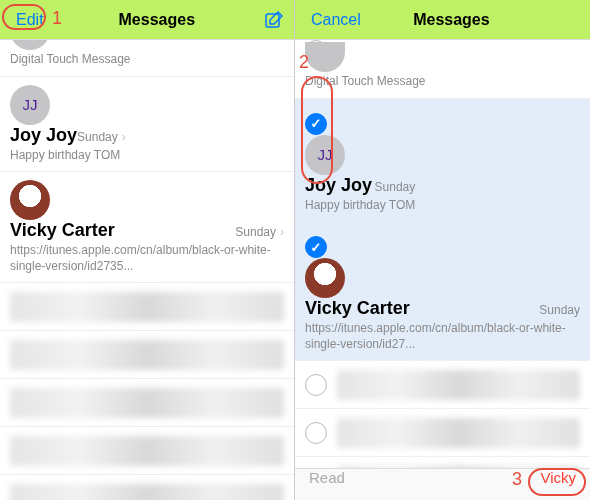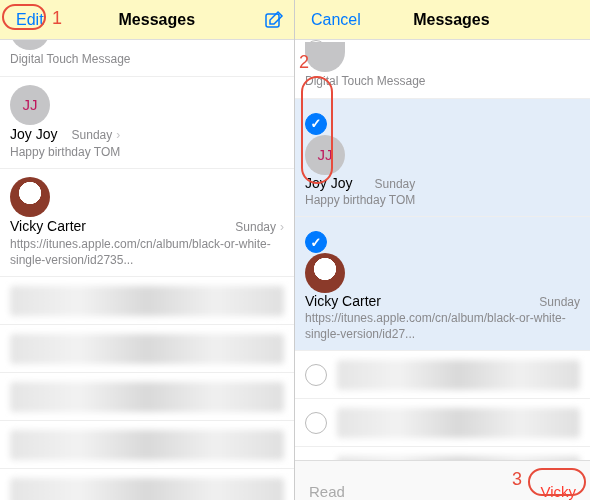--- a/index.html
+++ b/index.html
@@ -1,43 +1,43 @@
 <!DOCTYPE html>
 <html><head>
 <meta charset="utf-8">
 <style>
 * { box-sizing: border-box; margin: 0; padding: 0; }
 body { font-family: -apple-system, Helvetica, Arial, sans-serif; background: #fff; width: 602px; height: 500px; overflow: hidden; display: flex; }
 .panel { width: 295px; height: 500px; background: #fff; position: relative; overflow: hidden; }
 .panel-left { border-right: 1px solid #ccc; }
 .panel-right { }
-.header { display: flex; align-items: center; justify-content: space-between; height: 40px; padding: 0 10px; border-bottom: 1px solid #ddd; background: #fef9c3; }
+.header { display: flex; align-items: center; justify-content: space-between; height: 40px; padding: 0 10px; border-bottom: 1px solid #ddd; background: #bef264; }
 .hdr-btn { color: #007aff; font-size: 16px; background: none; border: none; padding: 2px 6px; }
 .hdr-title { font-weight: 600; font-size: 16px; }
 .compose { width: 20px; height: 20px; position: relative; }
 .compose svg { stroke: #007aff; fill: none; stroke-width: 1.5; }
 .list { overflow: hidden; }
 .row { display: flex; align-items: flex-start; padding: 8px 10px; border-bottom: 1px solid #eee; min-height: 58px; flex-direction: column; }
 .row.sel { background: #e3edf9; }
 .chk { width: 22px; height: 22px; border-radius: 50%; border: 1.5px solid #bbb; margin-right: 10px; margin-top: 6px; flex-shrink: 0; display: flex; align-items: center; justify-content: center; }
 .chk.on { background: #007aff; border-color: #007aff; }
 .chk.on::after { content: "✓"; color: #fff; font-size: 13px; font-weight: bold; }
-.avatar { width: 40px; height: 40px; border-radius: 50%; background: #c5c5c7; color: #be185d; display: flex; align-items: center; justify-content: center; font-size: 15px; flex-shrink: 0; margin-right: 10px; }
+.avatar { width: 40px; height: 40px; border-radius: 50%; background: #c5c5c7; color: #4c1d95; display: flex; align-items: center; justify-content: center; font-size: 15px; flex-shrink: 0; margin-right: 10px; }
 .avatar.half { margin-top: -20px; height: 30px; border-radius: 0 0 20px 20px; }
 .avatar.cat { background: radial-gradient(circle at 50% 40%, #fff 35%, #8b3a2a 36%); }
 .info { flex: 1; min-width: 0; }
 .topline { display: flex; justify-content: space-between; align-items: baseline; }
-.name { font-weight: 400; font-size: 14px; }
+.name { font-weight: 700; font-size: 18px; }
 .time { color: #8a8a8d; font-size: 12px; text-align: center; }
 .chev { color: #c5c5c7; margin-left: 4px; font-size: 12px; }
 .preview { color: #8a8a8d; font-size: 12px; line-height: 1.3; margin-top: 2px; overflow: hidden; text-overflow: ellipsis; display: -webkit-box; -webkit-line-clamp: 2; -webkit-box-orient: vertical; }
 .blur-row { height: 48px; border-bottom: 1px solid #eee; display: flex; align-items: center; padding: 0 10px; }
 .blur-row .chk { margin-top: 0; }
 .blur { flex: 1; height: 30px; background: linear-gradient(90deg, #e5e5e5, #f2f2f2, #d9d9d9, #f0f0f0, #e0e0e0); filter: blur(3px); border-radius: 4px; }
-.toolbar { position: absolute; bottom: 0; left: 0; right: 0; height: 40px; border-top: 1px solid #ddd; background: #f9f9f9; display: flex; align-items: flex-end; justify-content: space-between; padding: 0 14px; }
+.toolbar { position: absolute; bottom: 0; left: 0; right: 0; height: 32px; border-top: 1px solid #ddd; background: #f9f9f9; display: flex; align-items: flex-start; justify-content: space-between; padding: 0 14px; }
 .tb-btn { background: none; border: none; font-size: 15px; }
 .tb-read { color: #aaa; }
 .tb-del { color: #ff3b30; }
 .callout { position: absolute; border: 2.5px solid #e74c3c; border-radius: 14px; pointer-events: none; }
 .callout-num { position: absolute; color: #e74c3c; font-size: 18px; font-weight: 500; pointer-events: none; }
 </style>
 </head>
 <body>
 
 <div class="panel panel-left">

